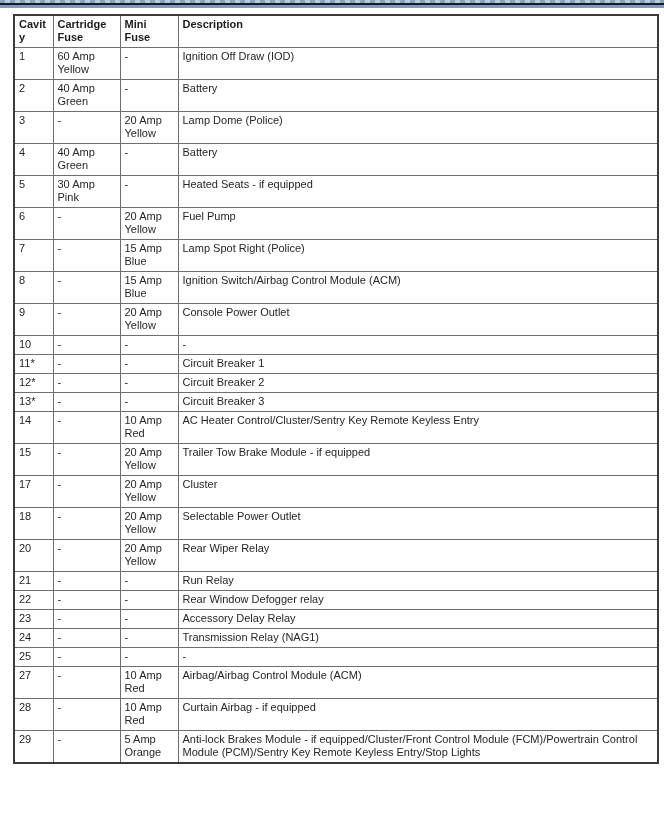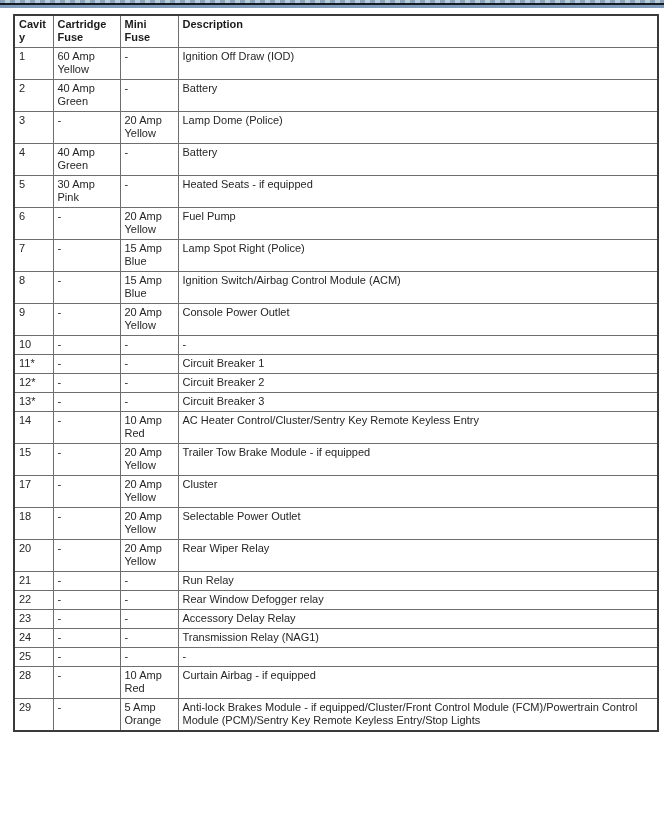--- a/index.html
+++ b/index.html
@@ -215,20 +215,26 @@
         <td>-</td>
         <td>Transmission Relay (NAG1)</td>
       </tr>
       <tr>
         <td>25</td>
         <td>-</td>
         <td>-</td>
         <td>-</td>
       </tr>
       <tr>
+        <td>27</td>
+        <td>-</td>
+        <td>10 Amp Red</td>
+        <td>Airbag/Airbag Control Module (ACM)</td>
+      </tr>
+      <tr>
         <td>28</td>
         <td>-</td>
         <td>10 Amp Red</td>
         <td>Curtain Airbag - if equipped</td>
       </tr>
       <tr>
         <td>29</td>
         <td>-</td>
         <td>5 Amp Orange</td>
         <td>Anti-lock Brakes Module - if equipped/Cluster/Front Control Module (FCM)/Powertrain Control Module (PCM)/Sentry Key Remote Keyless Entry/Stop Lights</td>

